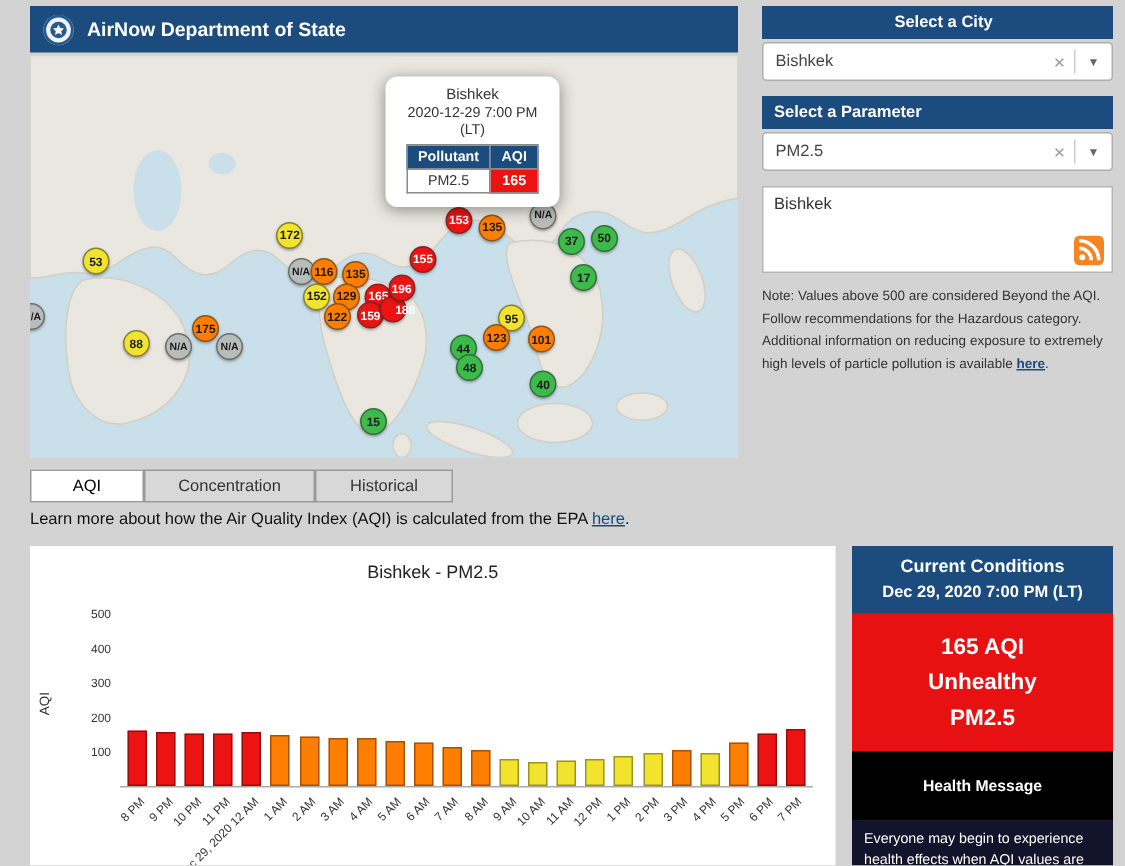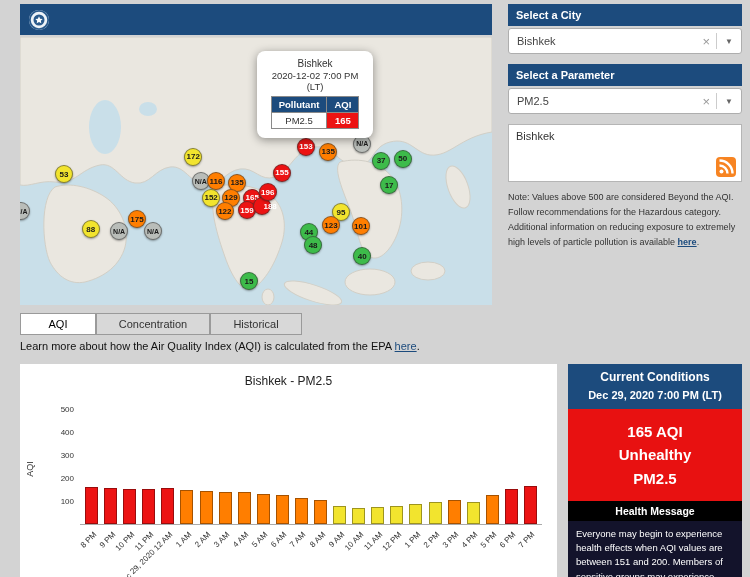--- a/index.html
+++ b/index.html
@@ -63,37 +63,38 @@
   .note{position:absolute;left:508px;top:190px;width:234px;font-size:9px;color:#333;line-height:1.65;margin:0;}
   .note a{color:#1c4b7d;font-weight:bold;text-decoration:underline;}
 
   
   .current{position:absolute;left:568px;top:364px;width:174px;height:213px;overflow:hidden;background:#1c4b7d;}
   .cc-title{background:#1c4b7d;color:#fff;font-size:12px;font-weight:bold;text-align:center;padding:6px 2px 4px;}
   .cc-observed-label{color:#fff;font-size:10.5px;text-align:center;}
   .cc-observed{color:#fff;font-size:11px;font-weight:bold;text-align:center;padding:1px 0 8px;}
   .cc-red{background:#e81111;color:#fff;text-align:center;font-weight:bold;font-size:15px;
           line-height:1.55;padding:11px 4px;}
-  .cc-health-label{background:#000;color:#fff;font-size:10.5px;font-weight:bold;text-align:center;padding:4px 0;}
+  .cc-health-label{background:#000;color:#fff;font-size:10.5px;font-weight:bold;text-align:center;padding:17px 0;}
   .cc-health-body{background:#13132b;color:#fff;font-size:9.5px;line-height:1.5;padding:6px 8px;}
 </style>
 </head>
 <body>
 
 <div class="page">
 
   <header class="app-header">
     <span class="seal">
       <svg width="22" height="22" viewBox="0 0 24 24">
         <circle cx="12" cy="12" r="11" fill="#eef3f8"></circle>
         <circle cx="12" cy="12" r="10" fill="none" stroke="#2a5a8c" stroke-width="2"></circle>
         <circle cx="12" cy="12" r="6" fill="#2a5a8c"></circle>
         <path d="M12 8 l1.2 2.6 2.8 .3 -2 1.9 .5 2.8 -2.5-1.4 -2.5 1.4 .5-2.8 -2-1.9 2.8-.3 Z" fill="#fff"></path>
       </svg>
     </span>
+    <h1 class="app-title">AirNow Department of State</h1>
   </header>
 
   <div class="map">
     <svg class="base" width="472" height="268" viewBox="0 0 472 268">
       <rect width="472" height="268" fill="#c9dfe9"></rect>
       <path d="M0,0 H472 V95 C440,100 430,120 410,118 C395,116 390,100 370,105 C350,110 355,130 335,128 C315,126 315,108 295,110 C275,112 270,135 255,140 C240,145 235,130 220,132 C205,134 200,150 185,148 C170,146 165,128 150,130 C135,132 130,148 115,146 C100,144 95,125 80,128 C60,132 55,148 35,145 C20,143 10,150 0,148 Z" fill="#eae7e0" stroke="#d2cfc6"></path>
       <ellipse cx="85" cy="90" rx="16" ry="27" fill="#c9dfe9"></ellipse>
       <ellipse cx="128" cy="72" rx="9" ry="7" fill="#c9dfe9"></ellipse>
       <path d="M35,150 C50,145 70,150 85,160 C100,170 110,190 105,210 C100,228 85,240 65,245 C50,248 38,240 30,225 C22,208 20,160 35,150 Z" fill="#eae7e0" stroke="#d2cfc6"></path>
       <path d="M195,150 C210,145 235,148 250,158 C262,166 268,185 262,205 C256,225 245,245 232,252 C222,256 212,240 205,220 C198,200 188,170 195,150 Z" fill="#eae7e0" stroke="#d2cfc6"></path>
@@ -134,21 +135,21 @@
         <div class="marker" style="left: 72.2%; top: 70.6%; background: rgb(255, 126, 0);">101</div>
         <div class="marker" style="left: 65.9%; top: 70.3%; background: rgb(255, 126, 0);">123</div>
         <div class="marker" style="left: 61.2%; top: 72.9%; background: rgb(61, 187, 74);">44</div>
         <div class="marker" style="left: 62.1%; top: 77.7%; background: rgb(61, 187, 74);">48</div>
         <div class="marker" style="left: 72.5%; top: 81.8%; background: rgb(61, 187, 74);">40</div>
         <div class="marker" style="left: 48.5%; top: 91.1%; background: rgb(61, 187, 74);">15</div>
       </div>
 
     <div class="popup">
       <div class="popup-city">Bishkek</div>
-      <div class="popup-dt">2020-12-02 7:00 PM</div>
+      <div class="popup-dt">2020-12-29 7:00 PM</div>
       <div class="popup-lt">(LT)</div>
       <table class="popup-table">
         <thead>
           <tr>
             <th>Pollutant</th>
             <th>AQI</th>
           </tr>
         </thead>
         <tbody>
           <tr>
@@ -224,21 +225,21 @@
         <div class="xlabel" style="left: 369.208px; top: 166px;">4 PM</div>
         <div class="bar" style="left: 465.792px; top: 130.56px; height: 29.44px; background: rgb(255, 126, 0);"></div>
         <div class="xlabel" style="left: 388.292px; top: 166px;">5 PM</div>
         <div class="bar" style="left: 484.875px; top: 125.04px; height: 34.96px; background: rgb(236, 19, 19);"></div>
         <div class="xlabel" style="left: 407.375px; top: 166px;">6 PM</div>
         <div class="bar" style="left: 503.958px; top: 122.05px; height: 37.95px; background: rgb(236, 19, 19);"></div>
         <div class="xlabel" style="left: 426.458px; top: 166px;">7 PM</div>
       </div>
   </div>
 
-  <div class="panel-header" style="top:4px;">Select a City</div>
+  <div class="panel-header" style="top:4px;text-align:center;">Select a City</div>
   <div class="select" style="top:28px;">
     <span class="val">Bishkek</span>
     <span class="clear-x">×</span>
     <span class="sep"></span>
     <span class="caret">▼</span>
   </div>
 
   <div class="panel-header" style="top:64px;">Select a Parameter</div>
   <div class="select" style="top:88px;">
     <span class="val">PM2.5</span>

